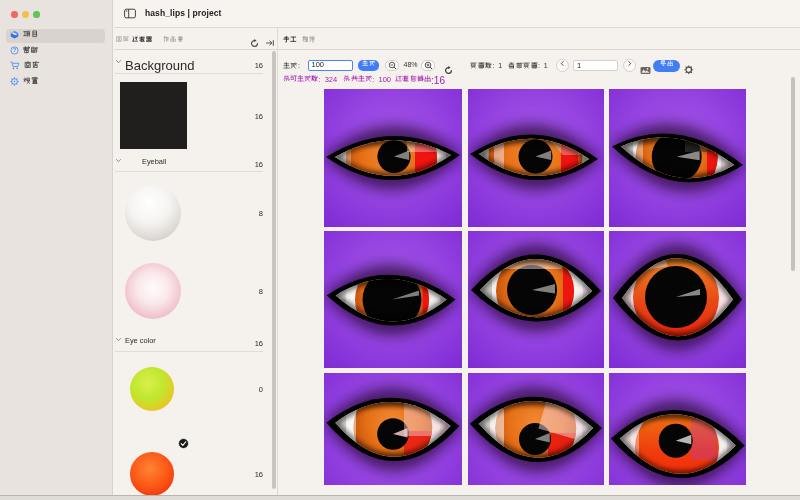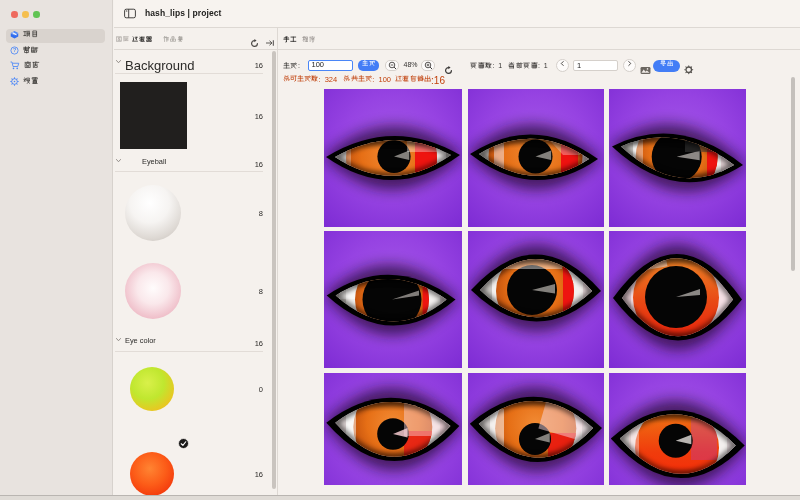--- a/index.html
+++ b/index.html
@@ -387,21 +387,21 @@
       <rect x="8.1" y="0.4" width="1.8" height="3.2" rx="0.8" fill="#55524e" transform="rotate(45 9 9)"></rect>
       <rect x="8.1" y="0.4" width="1.8" height="3.2" rx="0.8" fill="#55524e" transform="rotate(90 9 9)"></rect>
       <rect x="8.1" y="0.4" width="1.8" height="3.2" rx="0.8" fill="#55524e" transform="rotate(135 9 9)"></rect>
       <rect x="8.1" y="0.4" width="1.8" height="3.2" rx="0.8" fill="#55524e" transform="rotate(180 9 9)"></rect>
       <rect x="8.1" y="0.4" width="1.8" height="3.2" rx="0.8" fill="#55524e" transform="rotate(225 9 9)"></rect>
       <rect x="8.1" y="0.4" width="1.8" height="3.2" rx="0.8" fill="#55524e" transform="rotate(270 9 9)"></rect>
       <rect x="8.1" y="0.4" width="1.8" height="3.2" rx="0.8" fill="#55524e" transform="rotate(315 9 9)"></rect>
       <circle cx="9" cy="9" r="5.2" fill="none" stroke="#55524e" stroke-width="2.4"></circle>
       <circle cx="9" cy="9" r="1.4" fill="#f5f1ed"></circle>
     </svg></div>
-<div class="abs row" style="left:282.5px;top:75px;height:9px;color:#c2410c;gap:0">
+<div class="abs row" style="left:282.5px;top:75px;height:9px;color:#a21caf;gap:0">
     <svg class="cjg" style="width:7.2px;height:7.2px">
       <use href="#c603b" stroke-width="10"></use>
     </svg>
     <svg class="cjg" style="width:7.2px;height:7.2px">
       <use href="#c53ef" stroke-width="10"></use>
     </svg>
     <svg class="cjg" style="width:7.2px;height:7.2px">
       <use href="#c751f" stroke-width="10"></use>
     </svg>
     <svg class="cjg" style="width:7.2px;height:7.2px">

